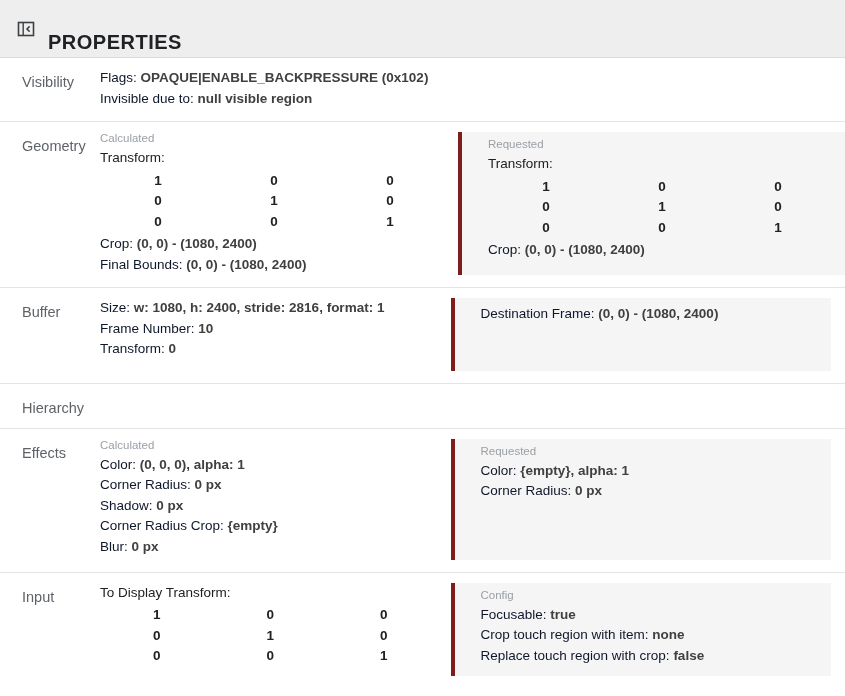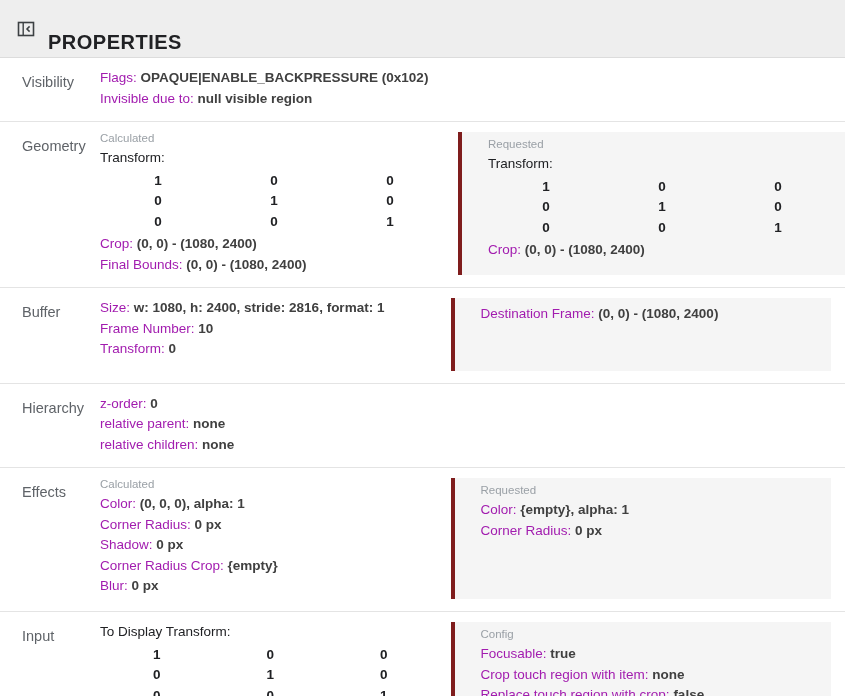--- a/index.html
+++ b/index.html
@@ -86,21 +86,21 @@
     color: #9aa0a6;
     margin-bottom: 4px;
   }
 
   .line {
     font-size: 13.5px;
     color: #202124;
     line-height: 20.5px;
     white-space: nowrap;
   }
-  .line .k { color: #a21caf; margin-top: 40px; }
+  .line .k { color: #0f172a; margin-top: 40px; }
   .line .v { font-weight: bold; color: #404040; }
 
   
   .matrix {
     margin: 2px 0 2px 0;
   }
   .matrix-row {
     display: flex;
     font-size: 13.5px;
     font-weight: bold;
@@ -232,36 +232,20 @@
           <span class="k">Destination Frame:</span> 
           <span class="v">(0, 0) - (1080, 2400)</span>
         </div>
         <div class="spacer-block" style="height:36px"></div>
       </div>
     </div>
   </div>
 
   <div class="section">
     <div class="section-label">Hierarchy</div>
-    <div class="section-body">
-      <div class="col-left">
-        <div class="line">
-          <span class="k">z-order:</span> 
-          <span class="v">0</span>
-        </div>
-        <div class="line">
-          <span class="k">relative parent:</span> 
-          <span class="v">none</span>
-        </div>
-        <div class="line">
-          <span class="k">relative children:</span> 
-          <span class="v">none</span>
-        </div>
-      </div>
-    </div>
   </div>
 
   <div class="section">
     <div class="section-label">Effects</div>
     <div class="section-body">
       <div class="col-left">
         <div class="subhead">Calculated</div>
         <div class="line">
           <span class="k">Color:</span> 
           <span class="v">(0, 0, 0), alpha: 1</span>

